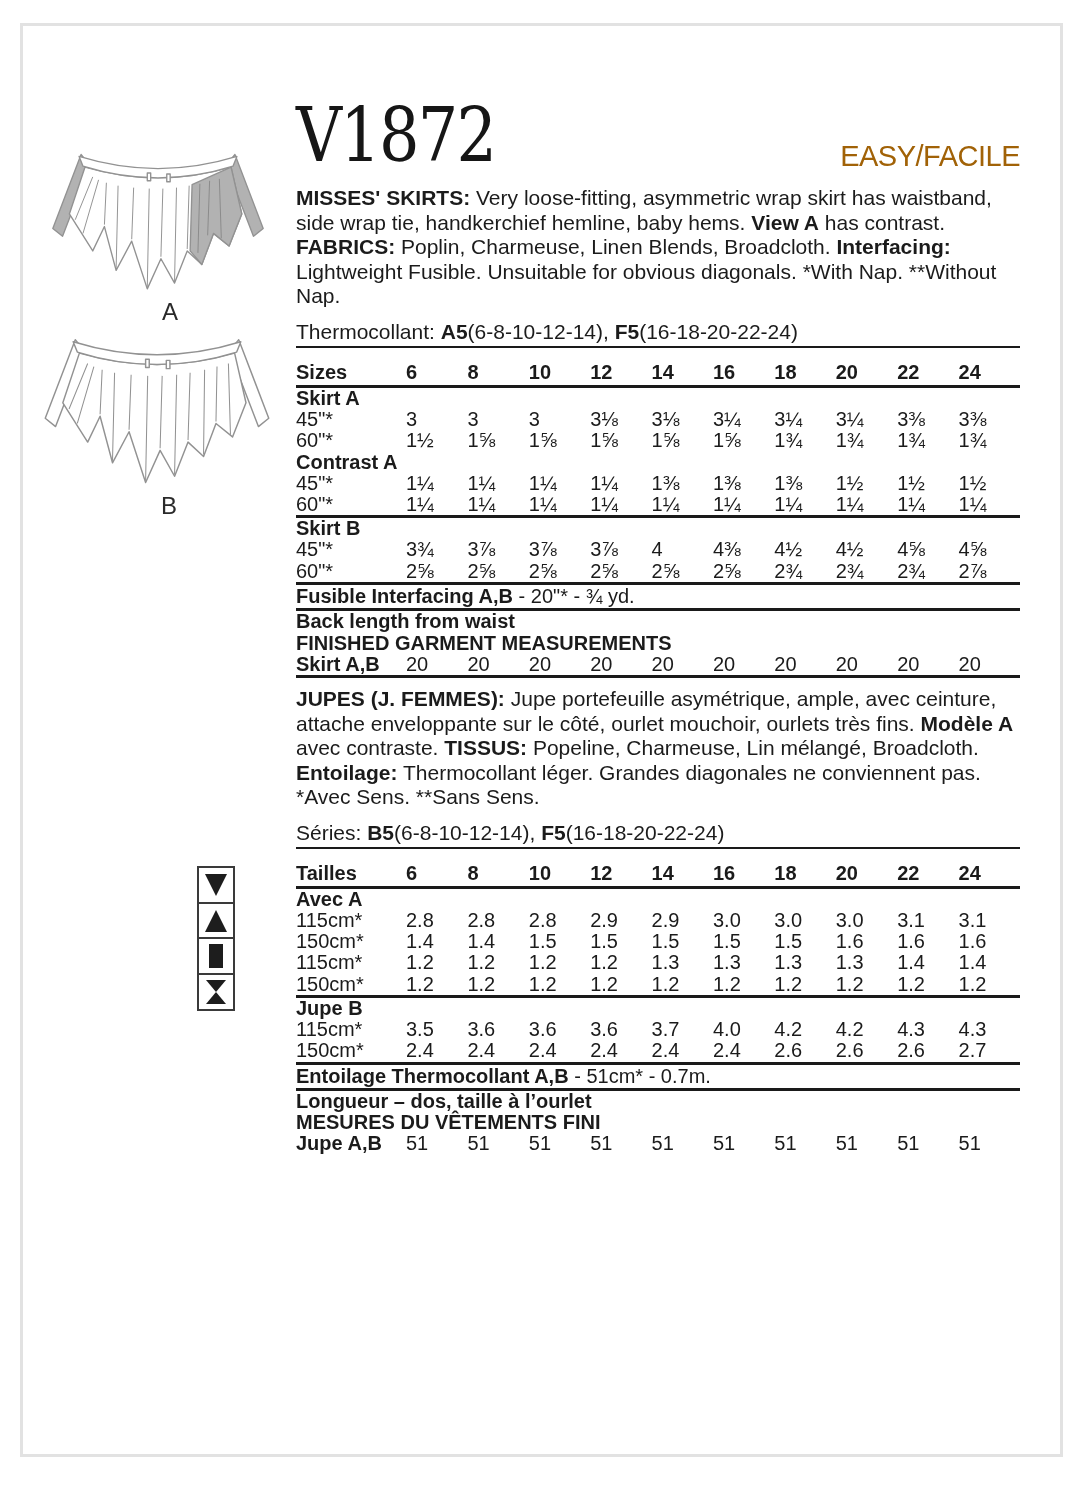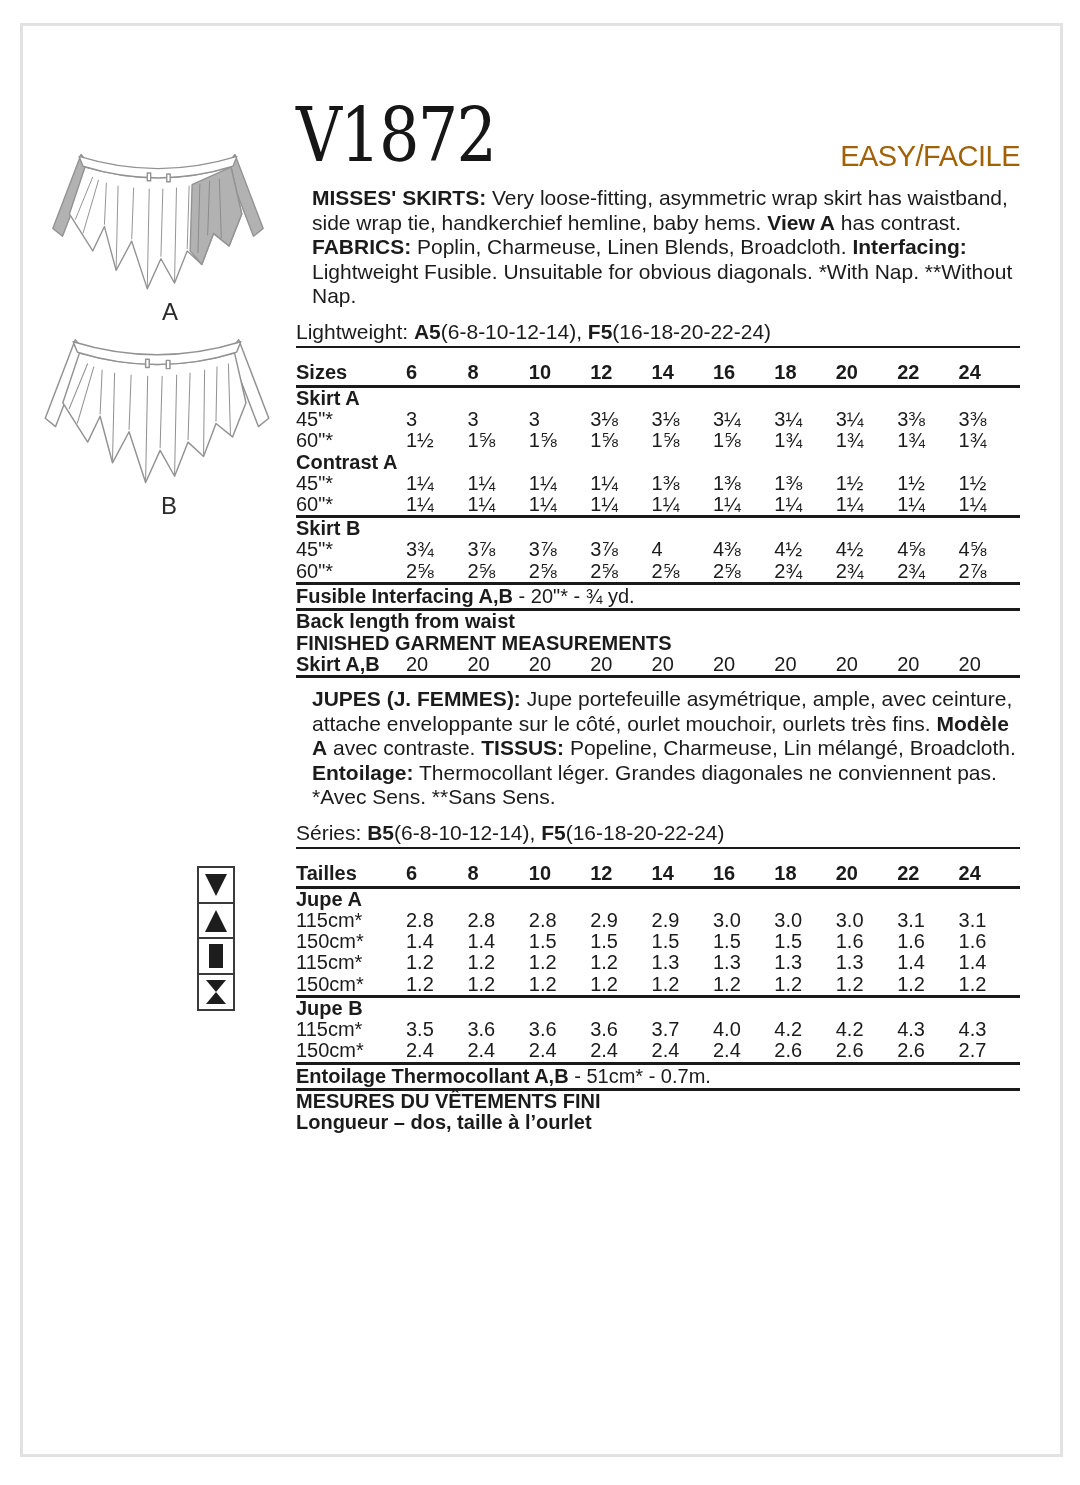--- a/index.html
+++ b/index.html
@@ -19,21 +19,21 @@
   .symbols{position:absolute;left:197px;top:866px;width:38px;}
   .symbox{width:34px;height:34px;border:2.5px solid #3a3a3a;background:#fff;margin-top:-2.5px;}
   .symbox:first-child{margin-top:0;}
   .symbox svg{display:block;width:34px;height:34px;}
 
   
   .main{position:absolute;left:296px;top:98px;width:724px;}
   .title{font-family:"DejaVu Serif",serif;font-size:74px;line-height:74px;font-weight:500;
          letter-spacing:-2px;transform:scaleX(0.86);transform-origin:left;margin:0;color:#161616;}
   .difficulty{position:absolute;right:0;top:42px;font-size:29px;letter-spacing:-0.5px;color:#a16207;}
-  p.desc{font-size:21px;line-height:24.6px;margin:14px 0 0 16px;}
+  p.desc{font-size:21px;line-height:24.6px;margin:14px 0 0 0;}
   p.desc b{font-weight:700;}
   p.combos{font-size:21px;line-height:23px;margin:11px 0 3px 0;}
   p.combos b{font-weight:700;}
   p.fr{margin-top:9px;}
 
   
   table.yardage{width:724px;border-collapse:collapse;table-layout:fixed;margin:0;}
   table.yardage td{padding:0;font-size:20px;line-height:21.2px;white-space:nowrap;
                    vertical-align:baseline;color:#1b1b1b;}
   col.c-lab{width:110px;} col.c-val{width:61.4px;}
@@ -105,21 +105,21 @@
         </svg>
     </div>
   </div>
 
   <div class="main">
     <h1 class="title">V1872</h1>
     <div class="difficulty">EASY/FACILE</div>
 
     <p class="desc"><b>MISSES' SKIRTS:</b><span> Very loose-fitting, asymmetric wrap skirt has waistband, side wrap tie, handkerchief hemline, baby hems. </span><b>View A</b><span> has contrast. </span><b>FABRICS:</b><span> Poplin, Charmeuse, Linen Blends, Broadcloth. </span><b>Interfacing:</b><span> Lightweight Fusible. Unsuitable for obvious diagonals. *With Nap. **Without Nap.</span></p>
 
-    <p class="combos"><span>Lightweight: </span><b>A5</b><span>(6-8-10-12-14), </span><b>F5</b><span>(16-18-20-22-24)</span></p>
+    <p class="combos"><span>Thermocollant: </span><b>A5</b><span>(6-8-10-12-14), </span><b>F5</b><span>(16-18-20-22-24)</span></p>
 
     <table class="yardage">
       <colgroup>
           <col class="c-lab">
           <col class="c-val">
           <col class="c-val">
           <col class="c-val">
           <col class="c-val">
           <col class="c-val">
           <col class="c-val">
@@ -280,21 +280,21 @@
             <td>10</td>
             <td>12</td>
             <td>14</td>
             <td>16</td>
             <td>18</td>
             <td>20</td>
             <td>22</td>
             <td>24</td>
           </tr>
           <tr class="r-sec">
-            <td colspan="11">Jupe A</td>
+            <td colspan="11">Avec A</td>
           </tr>
           <tr class="r-d">
             <td class="lab">115cm*</td>
             <td>2.8</td>
             <td>2.8</td>
             <td>2.8</td>
             <td>2.9</td>
             <td>2.9</td>
             <td>3.0</td>
             <td>3.0</td>
@@ -367,21 +367,34 @@
             <td>2.4</td>
             <td>2.6</td>
             <td>2.6</td>
             <td>2.6</td>
             <td>2.7</td>
           </tr>
           <tr class="r-note rule-b">
             <td colspan="11"><b>Entoilage Thermocollant A,B</b> - 51cm* - 0.7m.</td>
           </tr>
           <tr class="r-sub">
+            <td colspan="11">Longueur – dos, taille à l’ourlet</td>
+          </tr>
+          <tr class="r-sub">
             <td colspan="11">MESURES DU VÊTEMENTS FINI</td>
           </tr>
-          <tr class="r-sub">
-            <td colspan="11">Longueur – dos, taille à l’ourlet</td>
+          <tr class="r-db">
+            <td class="lab">Jupe A,B</td>
+            <td>51</td>
+            <td>51</td>
+            <td>51</td>
+            <td>51</td>
+            <td>51</td>
+            <td>51</td>
+            <td>51</td>
+            <td>51</td>
+            <td>51</td>
+            <td>51</td>
           </tr>
         </tbody>
     </table>
   </div>
 </div>
 
 </body></html>

